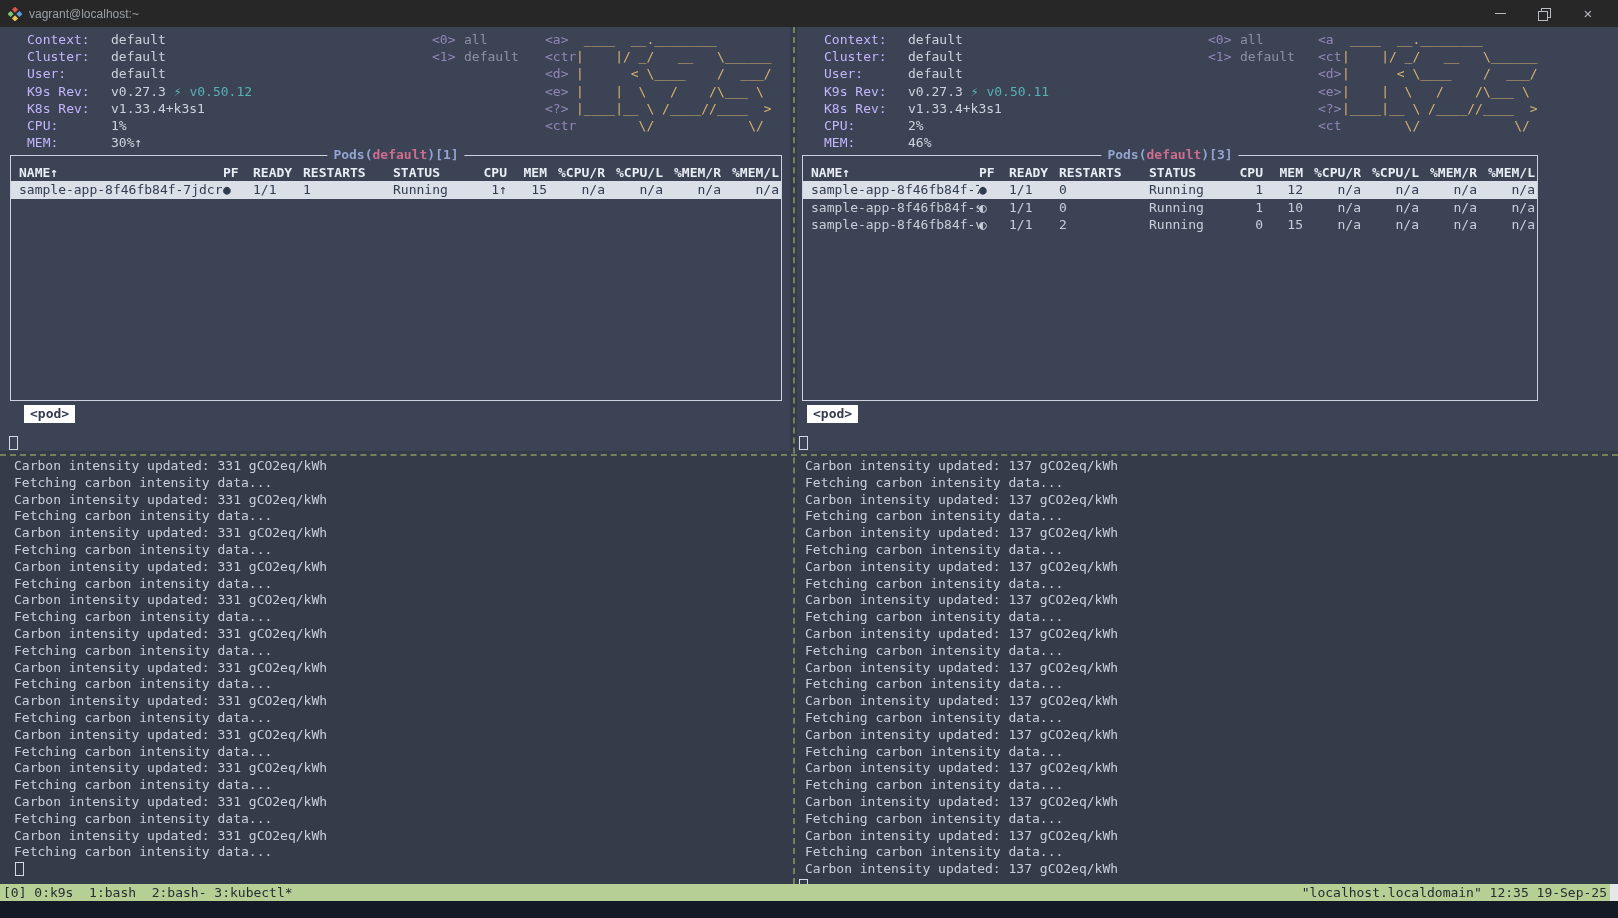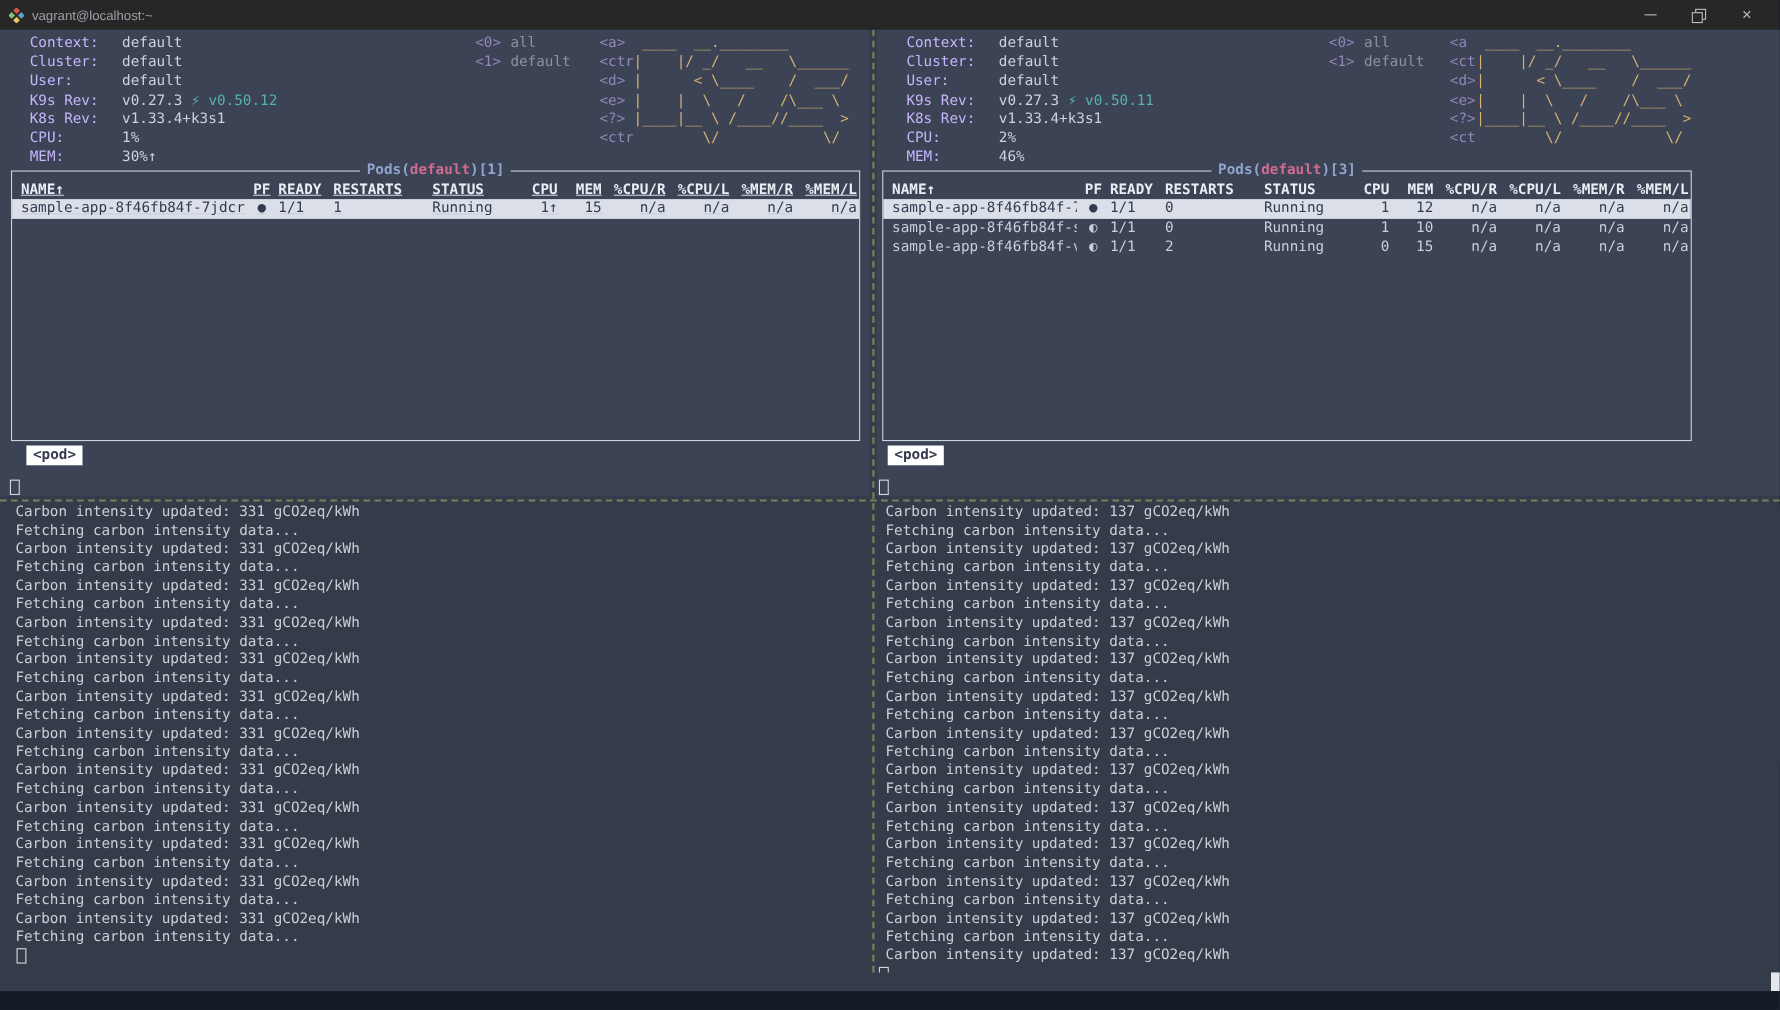--- a/index.html
+++ b/index.html
@@ -39,32 +39,32 @@
   .menu { position:absolute; top:4px; left:var(--menu-left); }
   .menu-row { display:flex; white-space:pre; }
   .menu-key { color:#9287b8; width:32px; }
   .menu-label { color:#8a93a4; }
 
   .logo { position:absolute; top:4px; left:var(--logo-left); white-space:pre; color:#d8b171; }
   .logo-row { white-space:pre; }
   .logo-key { display:inline-block; width:var(--logokey); color:#9287b8; overflow:hidden; vertical-align:bottom; }
 
   .tableframe { position:absolute; top:128px; height:246px; border:1px solid #ccd2de; padding-top:8px; }
-  .pos-k9s-left  .tableframe { left:10px; width:772px;text-decoration:underline; }
+  .pos-k9s-left  .tableframe { left:10px; width:772px; }
   .pos-k9s-right .tableframe { left:5px;  width:736px; }
   .tabletitle { position:absolute; top:-10px; left:50%; transform:translateX(-50%);
                 background:#3b4354; padding:0 6px; white-space:pre; font-weight:bold; }
   .t-blue { color:#93a4d0; } .t-pink { color:#cf6d90; }
 
   .thead, .trow { display:flex; white-space:pre; padding:0 2px; line-height:17.4px; }
   .thead { font-weight:bold; color:#e9edf4; }
   .trow { color:#c9cfda; }
   .trow.selected { background:#dbdfe8; color:#323c50; }
   .c-name { flex:1; padding-left:6px; overflow:hidden; }
-  .c-pf { width:30px; text-align:center; }
+  .c-pf { width:30px; text-align:left; }
   .c-ready { width:50px; }
   .c-restarts { width:76px; }
   .c-status { width:86px; padding-left:14px; }
   .c-cpu { width:42px; text-align:right; }
   .c-mem { width:40px; text-align:right; }
   .c-pct { width:58px; text-align:right; }
 
   .crumb { position:absolute; top:378px; height:18px; background:#ffffff; color:#343b4e;
            padding:0 6px; font-weight:bold; line-height:18px; }
   .pos-k9s-left .crumb { left:24px; }
@@ -232,17 +232,21 @@
           <div class="log-line">Carbon intensity updated: 137 gCO2eq/kWh</div>
           <div class="log-line">Fetching carbon intensity data...</div>
           <div class="log-line">Carbon intensity updated: 137 gCO2eq/kWh</div>
         </div>
       <div class="cursor log-cursor"></div>
     </section>
 
     <div class="vdiv"></div>
     <div class="hdiv"></div>
 
+    <div class="statusbar">
+      <span>[0] 0:k9s  1:bash  2:bash- 3:kubectl*</span>
+      <span>"localhost.localdomain" 12:35 19-Sep-25</span>
+    </div>
     <div class="status-cap"></div>
     <div class="bottomstrip"></div>
 
   </div>
 </div>
 
 </body></html>

